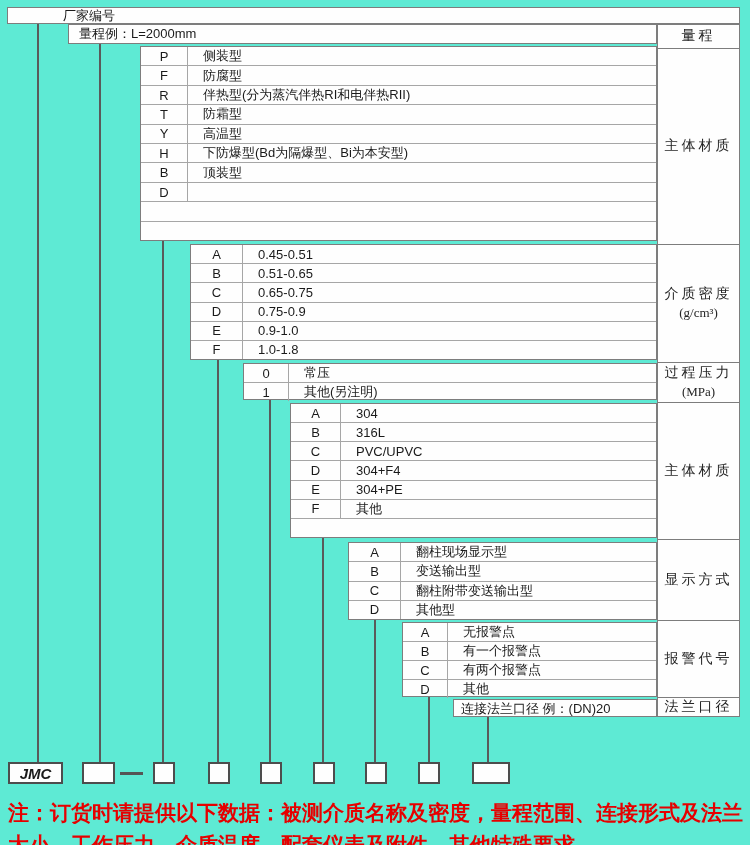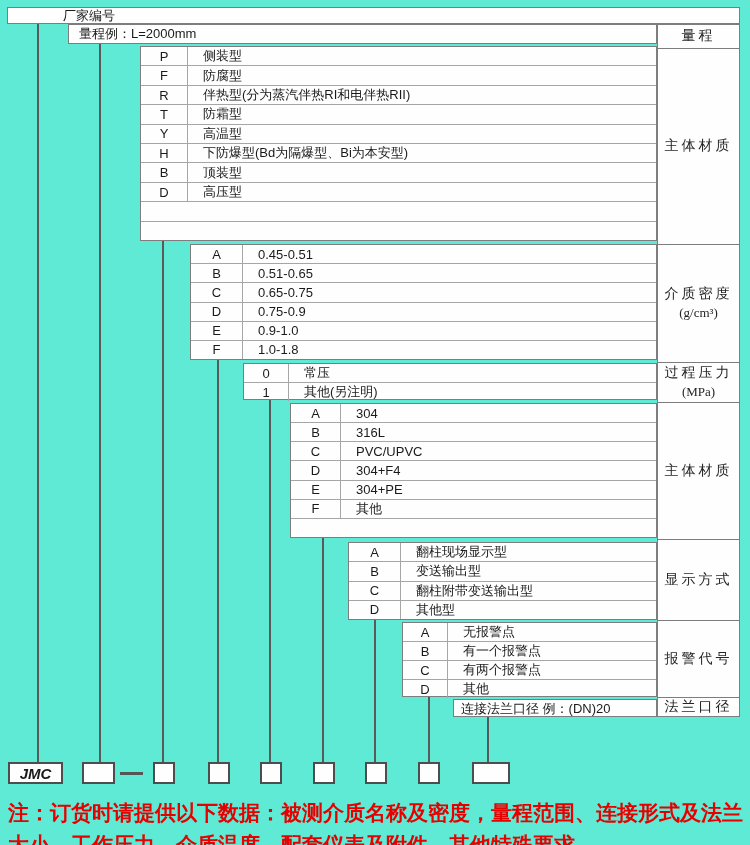--- a/index.html
+++ b/index.html
@@ -146,21 +146,20 @@
       <div class="row">
         <span class="code">H</span>
         <span class="desc">下防爆型(Bd为隔爆型、Bi为本安型)</span>
       </div>
       <div class="row">
         <span class="code">B</span>
         <span class="desc">顶装型</span>
       </div>
       <div class="row">
         <span class="code">D</span>
-        <span class="desc">高压型</span>
       </div>
       <div class="row empty">
         <span class="code"></span>
         <span class="desc"></span>
       </div>
       <div class="row empty">
         <span class="code"></span>
         <span class="desc"></span>
       </div>
     </div>

